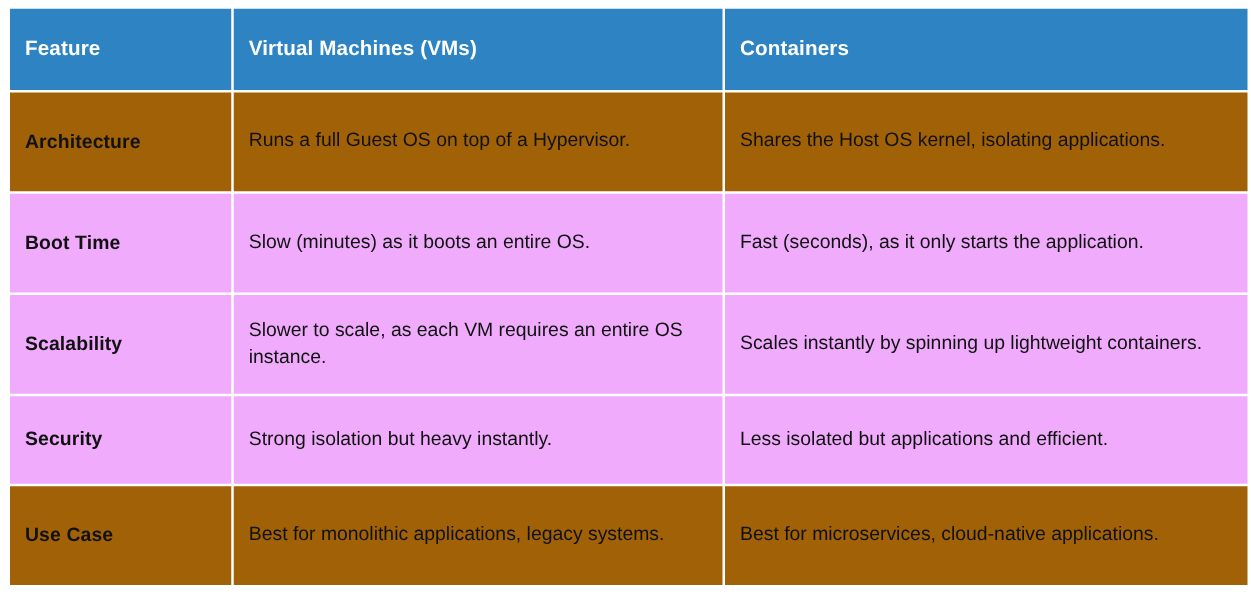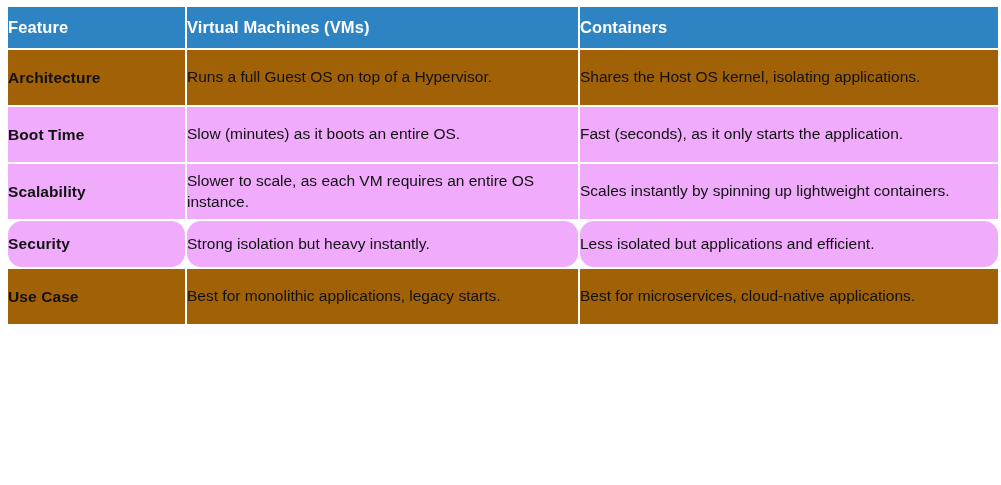--- a/index.html
+++ b/index.html
@@ -18,21 +18,21 @@
     position: absolute;
     left: 6px;
     top: 5px;
     width: 988px;
     border-collapse: separate;
     border-spacing: 2px 2px;
     table-layout: fixed;
   }
   #comparison-table th,
   #comparison-table td {
-    padding: 0;
+    padding: 12px;
     margin: 15px;
     vertical-align: middle;
     text-align: left;
   }
   .col-feature { width: 177px; }
   .col-vm      { width: 391px; }
   .col-cont    { width: 418px; }
 
   thead th {
     background: #2e83c3;
@@ -56,21 +56,21 @@
   }
   td.text-cell {
     font-size: 15.5px;
     color: #111111;
     padding: 8px 14px;
     line-height: 1.32;
   }
   td.text-cell b { font-weight: normal; }
 
   tr.h-tall td { height: 55px; }
-  tr.h-short td { height: 46px; border-radius: 14px; }
+  tr.h-short td { height: 46px; }
 </style>
 </head>
 <body>
 
 <table id="comparison-table">
   <colgroup>
     <col class="col-feature">
     <col class="col-vm">
     <col class="col-cont">
   </colgroup>
@@ -97,17 +97,17 @@
         <td class="text-cell">Slower to scale, as each VM requires an entire OS instance.</td>
         <td class="text-cell">Scales instantly by spinning up lightweight containers.</td>
       </tr>
       <tr class="row-light h-short">
         <td class="feature-cell">Security</td>
         <td class="text-cell">Strong isolation but <b>heavy instantly</b>.</td>
         <td class="text-cell">Less isolated but <b>applications and efficient</b>.</td>
       </tr>
       <tr class="row-dark h-tall">
         <td class="feature-cell">Use Case</td>
-        <td class="text-cell">Best for <b>monolithic applications, legacy starts</b>.</td>
+        <td class="text-cell">Best for <b>monolithic applications, legacy systems</b>.</td>
         <td class="text-cell">Best for <b>microservices, cloud-native applications</b>.</td>
       </tr>
     </tbody>
 </table>
 
 </body></html>

